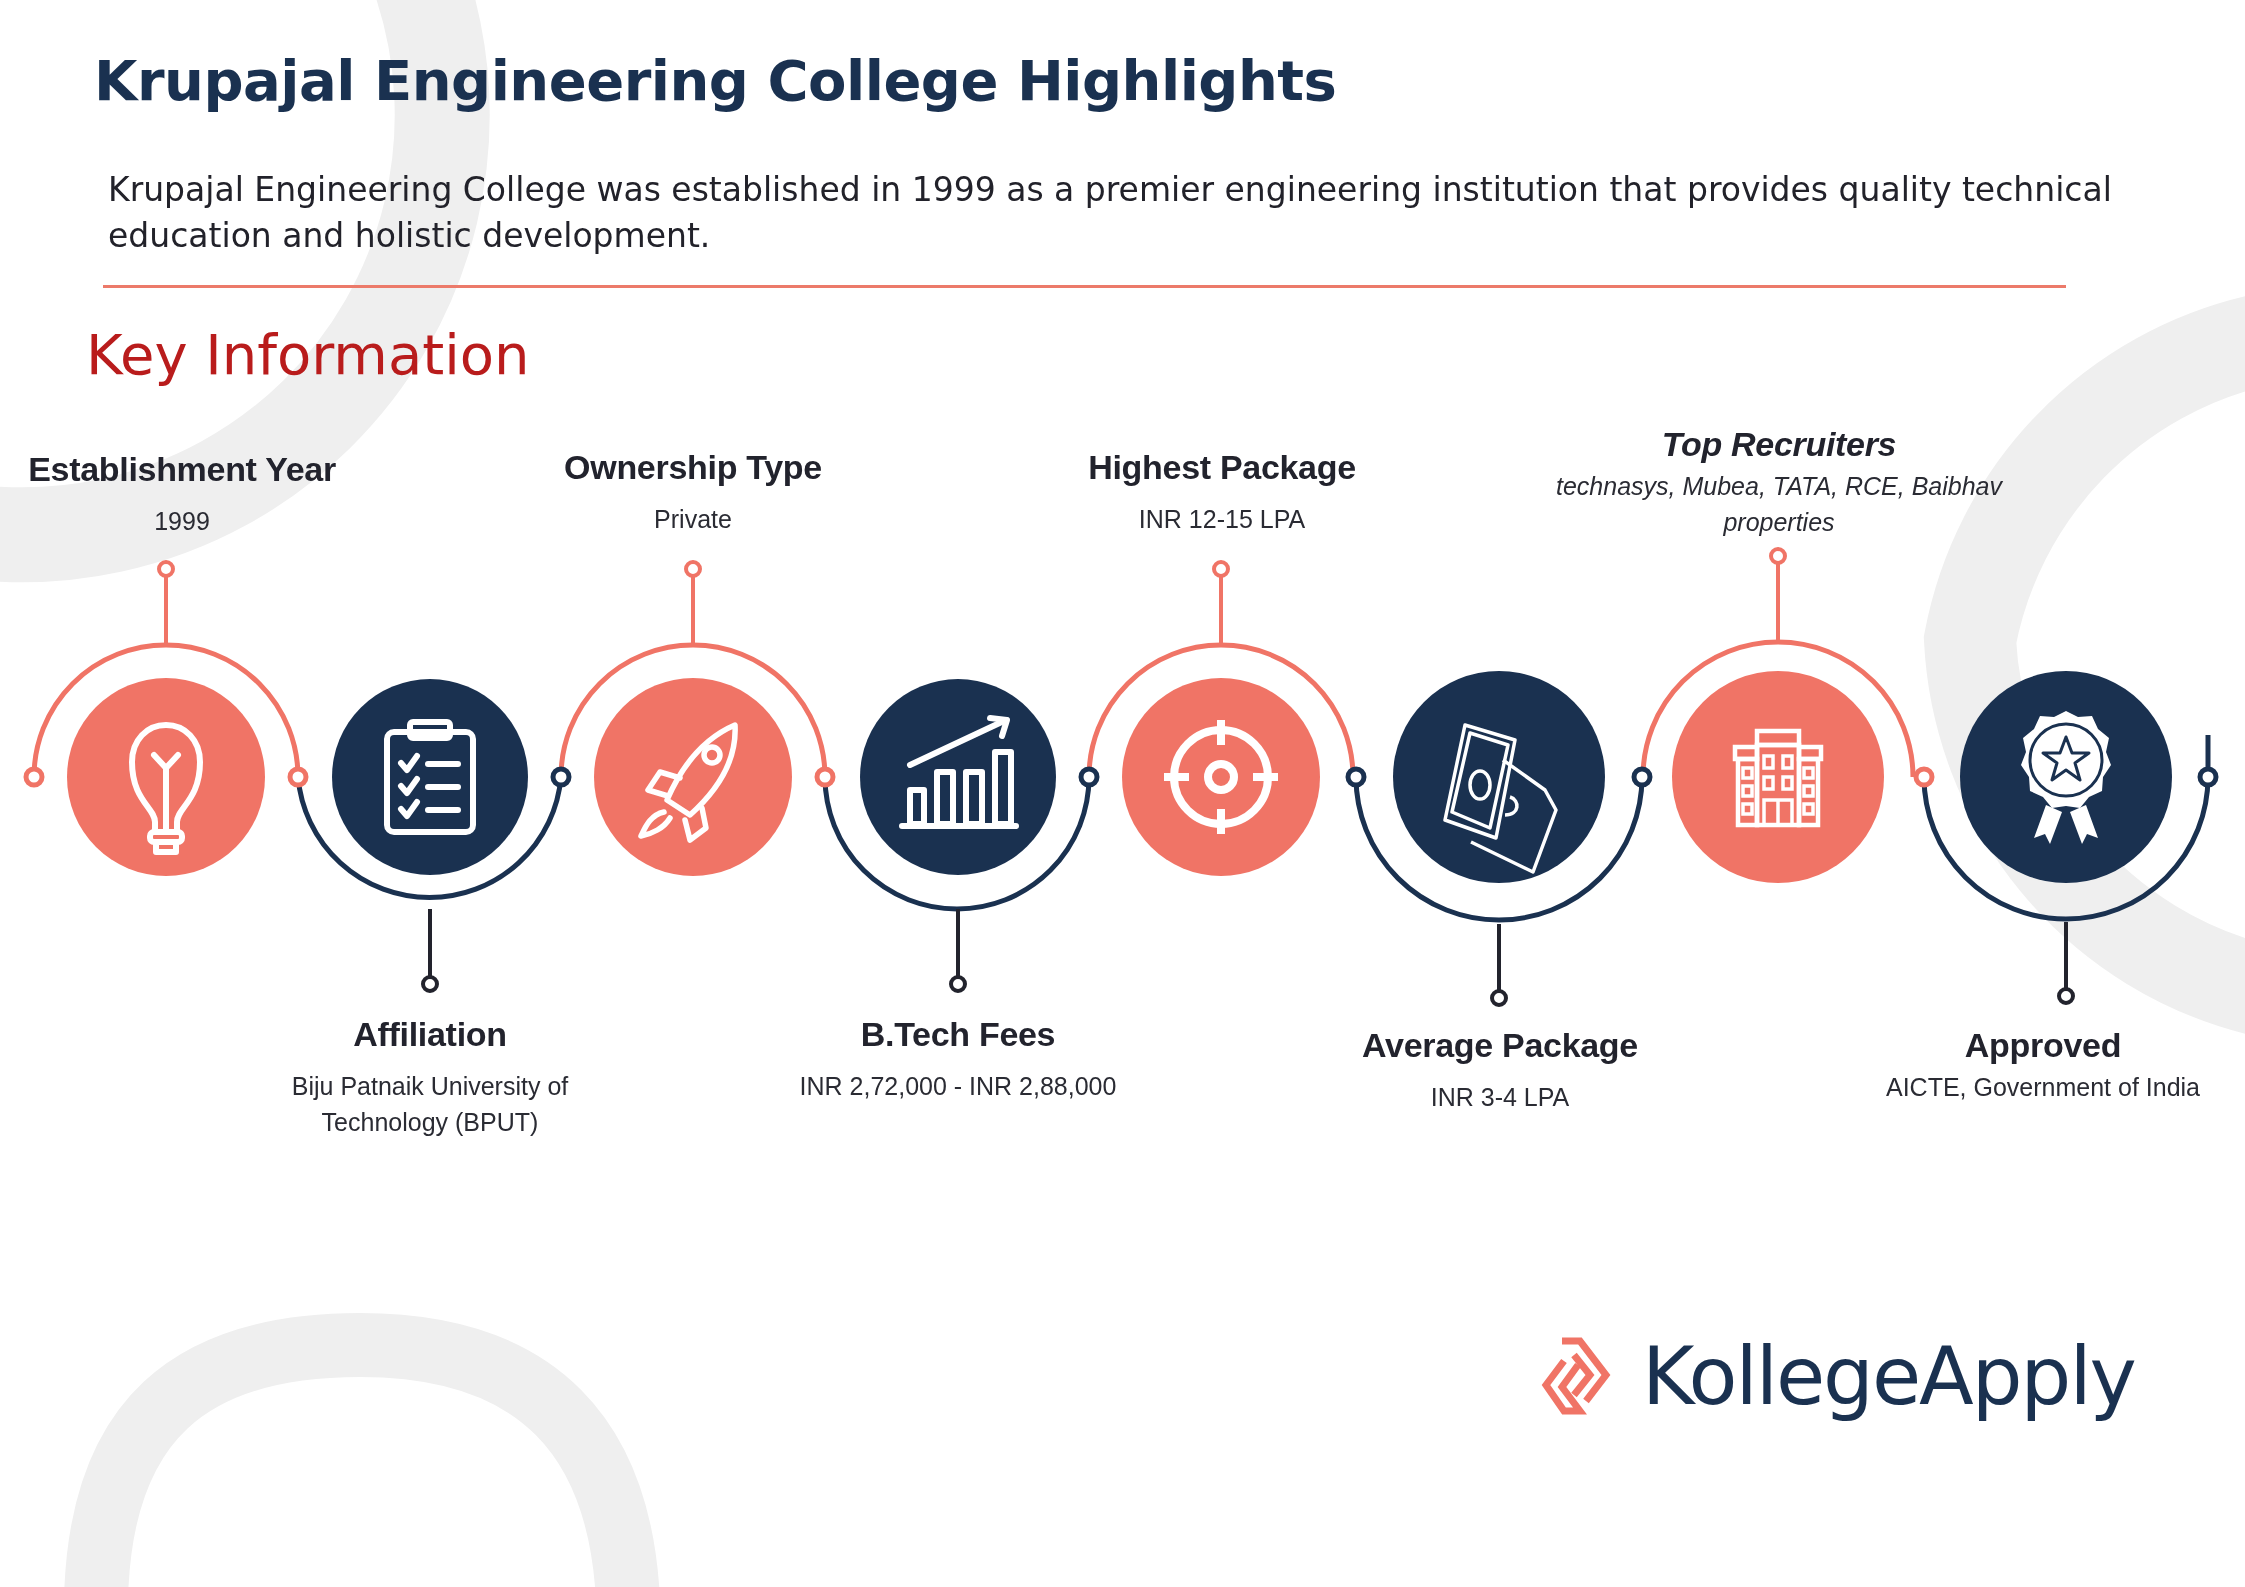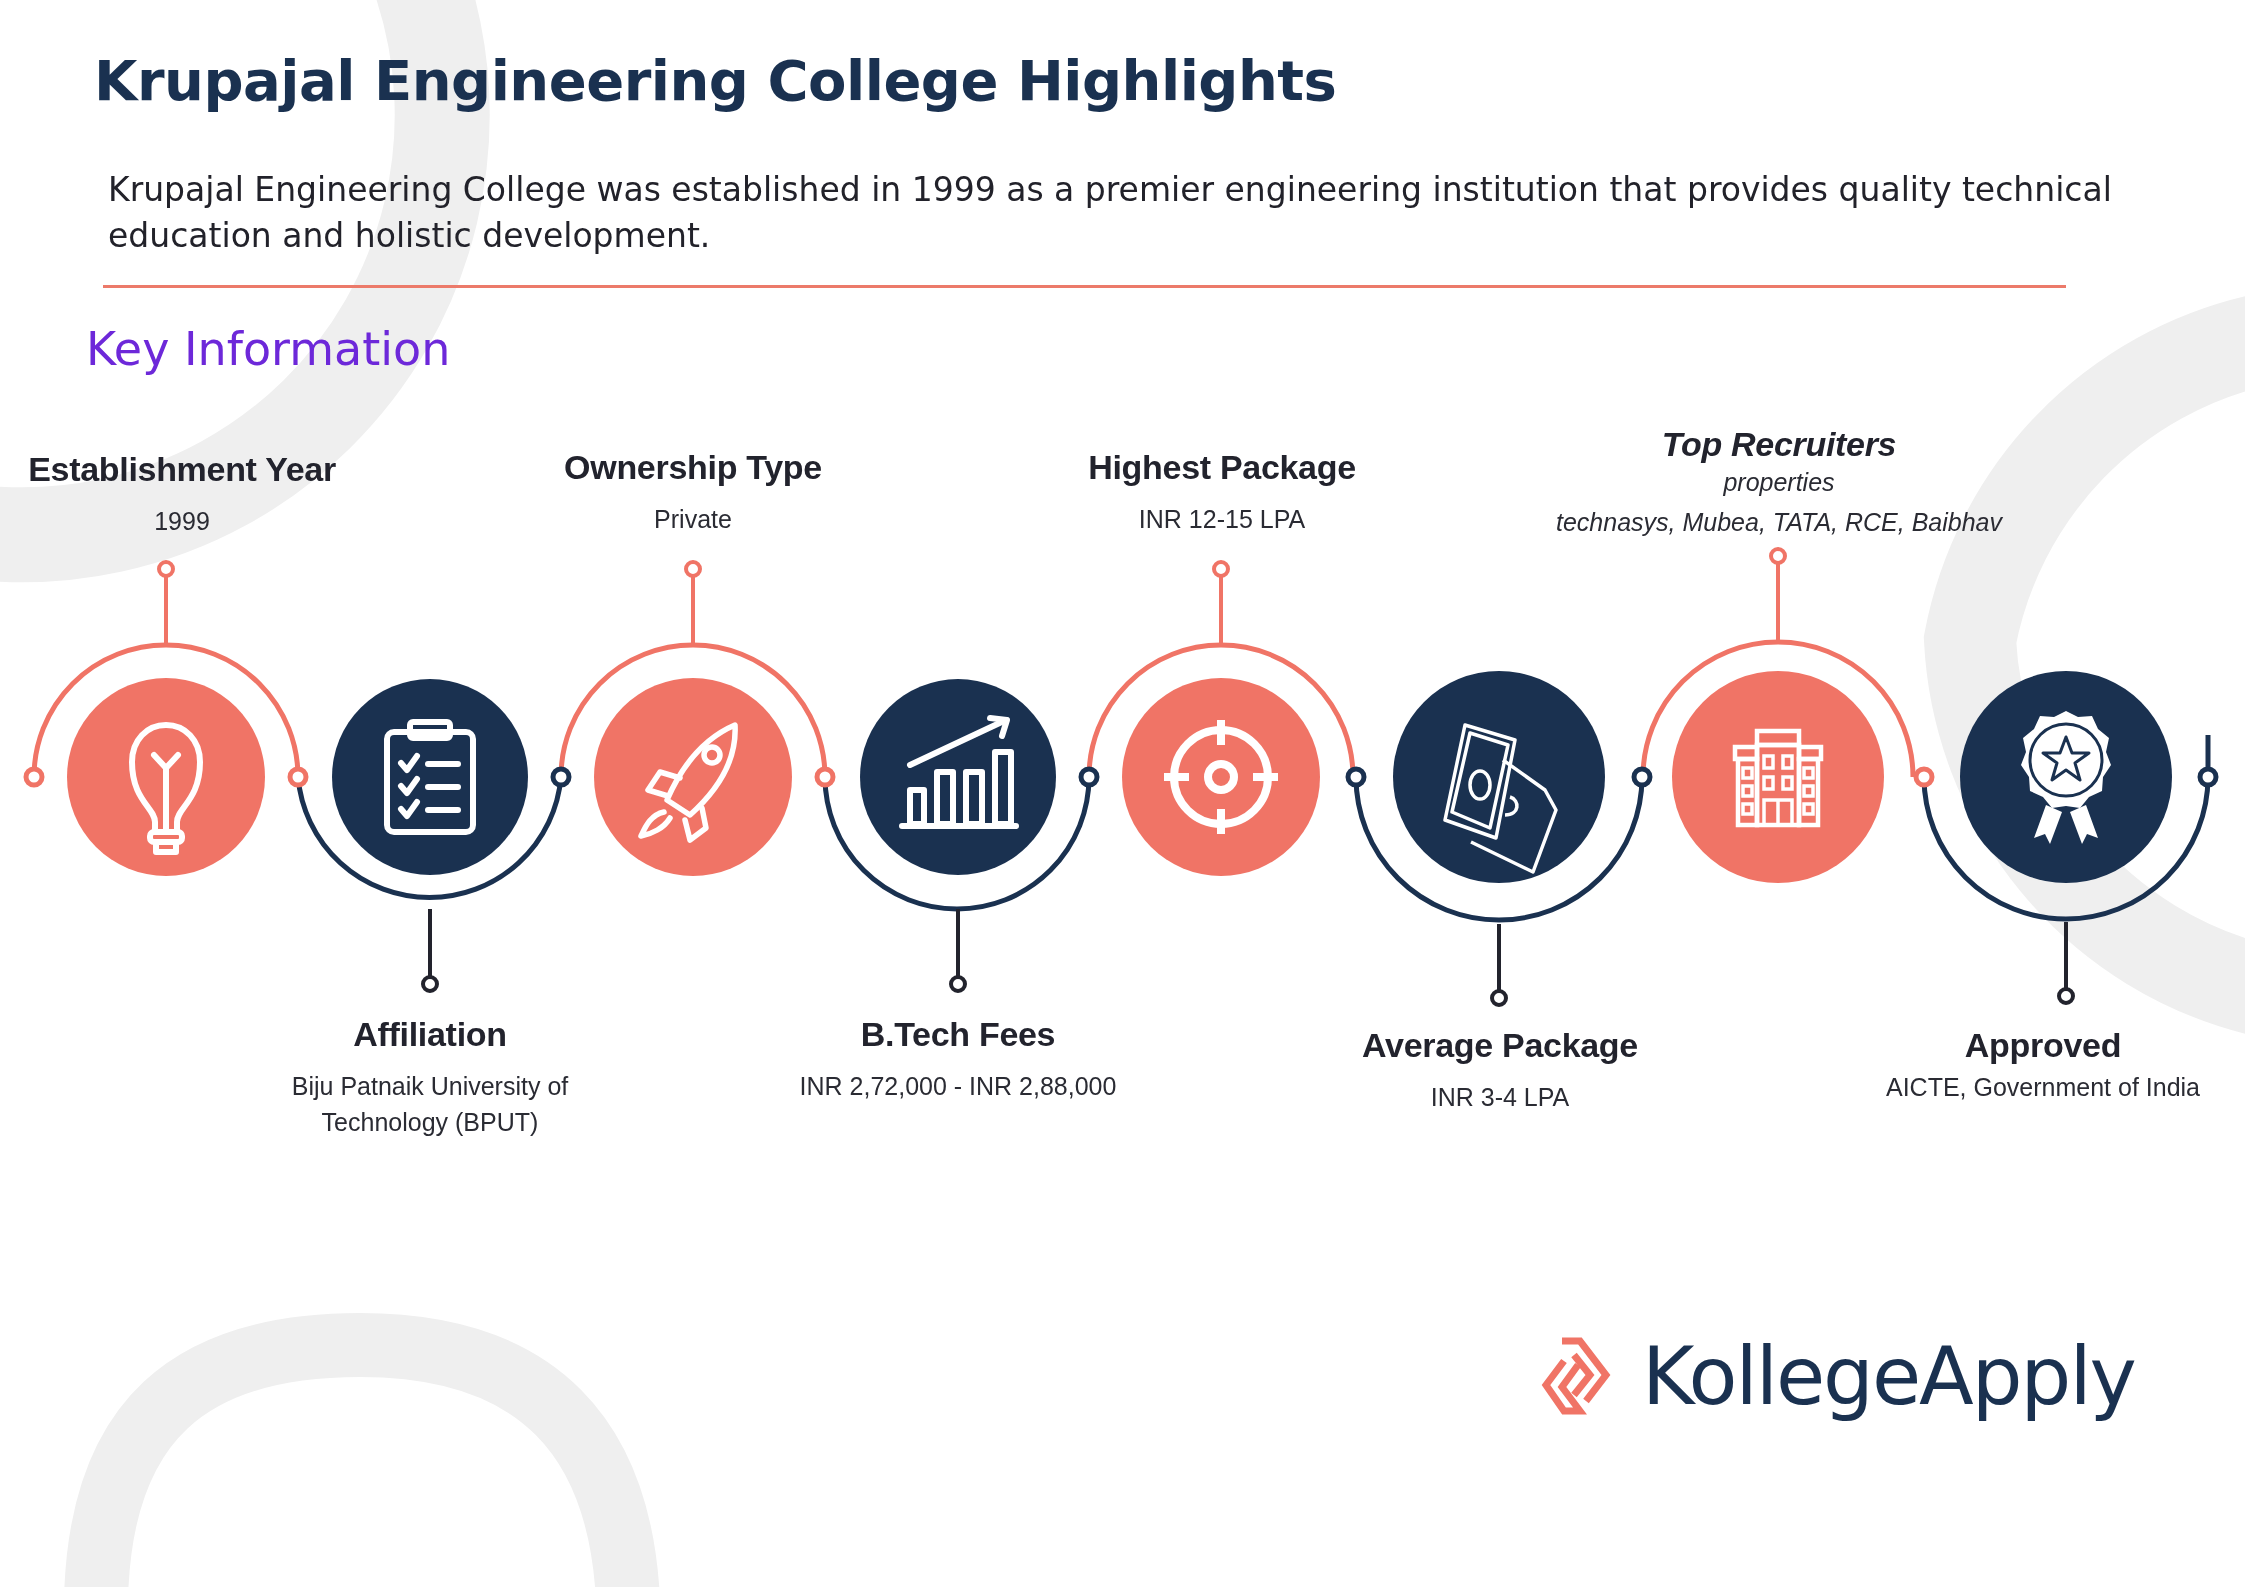--- a/index.html
+++ b/index.html
@@ -4,22 +4,22 @@
 <style>
   html, body { margin: 0; padding: 0; }
   body { width: 2245px; height: 1587px; position: relative; overflow: hidden; background: #ffffff;
          font-family: "DejaVu Sans", "Liberation Sans", sans-serif; }
   .bg-deco { position: absolute; left: 0; top: 0; }
   .title { position: absolute; left: 94px; top: 48px; margin: 0; font-size: 56px; font-weight: 700;
            color: #1a3150; letter-spacing: -0.5px; white-space: nowrap; }
   .subtitle { position: absolute; left: 103px; top: 162px; width: 2100px; margin: 5px; font-size: 33px;
               line-height: 46px; color: #22222a; }
   .divider { position: absolute; left: 103px; top: 285px; width: 1963px; height: 3px; background: #ec7a6a; }
-  .section { position: absolute; left: 86px; top: 322px; margin: 0; font-size: 46px; font-weight: 400;
-             color: #6d28d9; white-space: nowrap; }
+  .section { position: absolute; left: 86px; top: 322px; margin: 0; font-size: 56px; font-weight: 400;
+             color: #b91c1c; white-space: nowrap; }
   .timeline { position: absolute; left: 0; top: 0; }
   .lbl { position: absolute; text-align: center; transform: translateX(-50%); white-space: nowrap; }
   .lbl .t { font-family: "Liberation Sans", sans-serif; font-weight: 700; font-size: 34px; color: #22232d;
             letter-spacing: -0.3px; }
   .lbl .v { font-family: "Liberation Sans", sans-serif; font-size: 25px; color: #2a2b33; line-height: 36px; }
   .logo { position: absolute; left: 1540px; top: 1330px; display: flex; align-items: center; }
   .logo-text { font-family: "DejaVu Sans", sans-serif; font-size: 80px; font-weight: 500; color: #1a3150;
                letter-spacing: -2px; margin-left: 22px; }
 </style>
 </head>
@@ -190,22 +190,22 @@
 <div class="lbl" style="left:693px; top:448px;">
   <div class="t">Ownership Type</div>
   <div class="v" style="margin-top:14px;">Private</div>
 </div>
 <div class="lbl" style="left:1222px; top:448px;">
   <div class="t">Highest Package</div>
   <div class="v" style="margin-top:14px;">INR 12-15 LPA</div>
 </div>
 <div class="lbl" style="left:1779px; top:425px;font-style:italic;">
   <div class="t">Top Recruiters</div>
+  <div class="v" style="margin-top:4px;">technasys, Mubea, TATA, RCE, Baibhav</div>
   <div class="v">properties</div>
-  <div class="v" style="margin-top:4px;">technasys, Mubea, TATA, RCE, Baibhav</div>
 </div>
 
 <div class="lbl" style="left:430px; top:1015px;">
   <div class="t">Affiliation</div>
   <div class="v" style="margin-top:14px;">Biju Patnaik University of</div>
   <div class="v">Technology (BPUT)</div>
 </div>
 <div class="lbl" style="left:958px; top:1015px;">
   <div class="t">B.Tech Fees</div>
   <div class="v" style="margin-top:14px;">INR 2,72,000 - INR 2,88,000</div>

